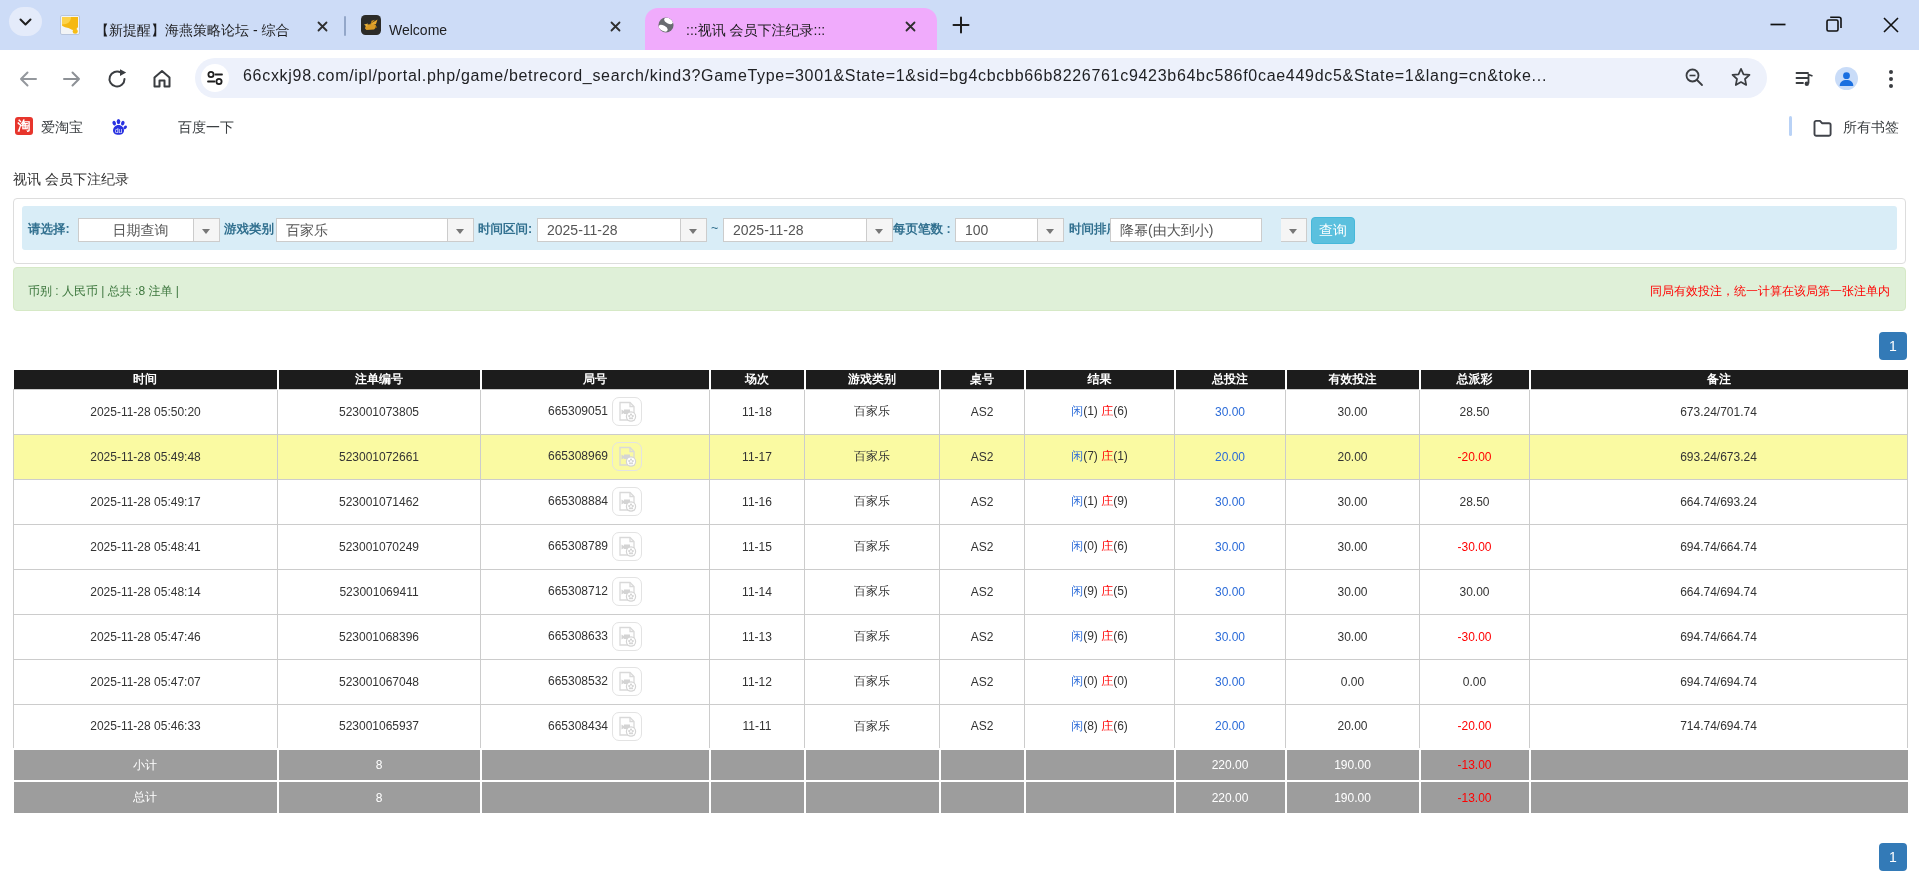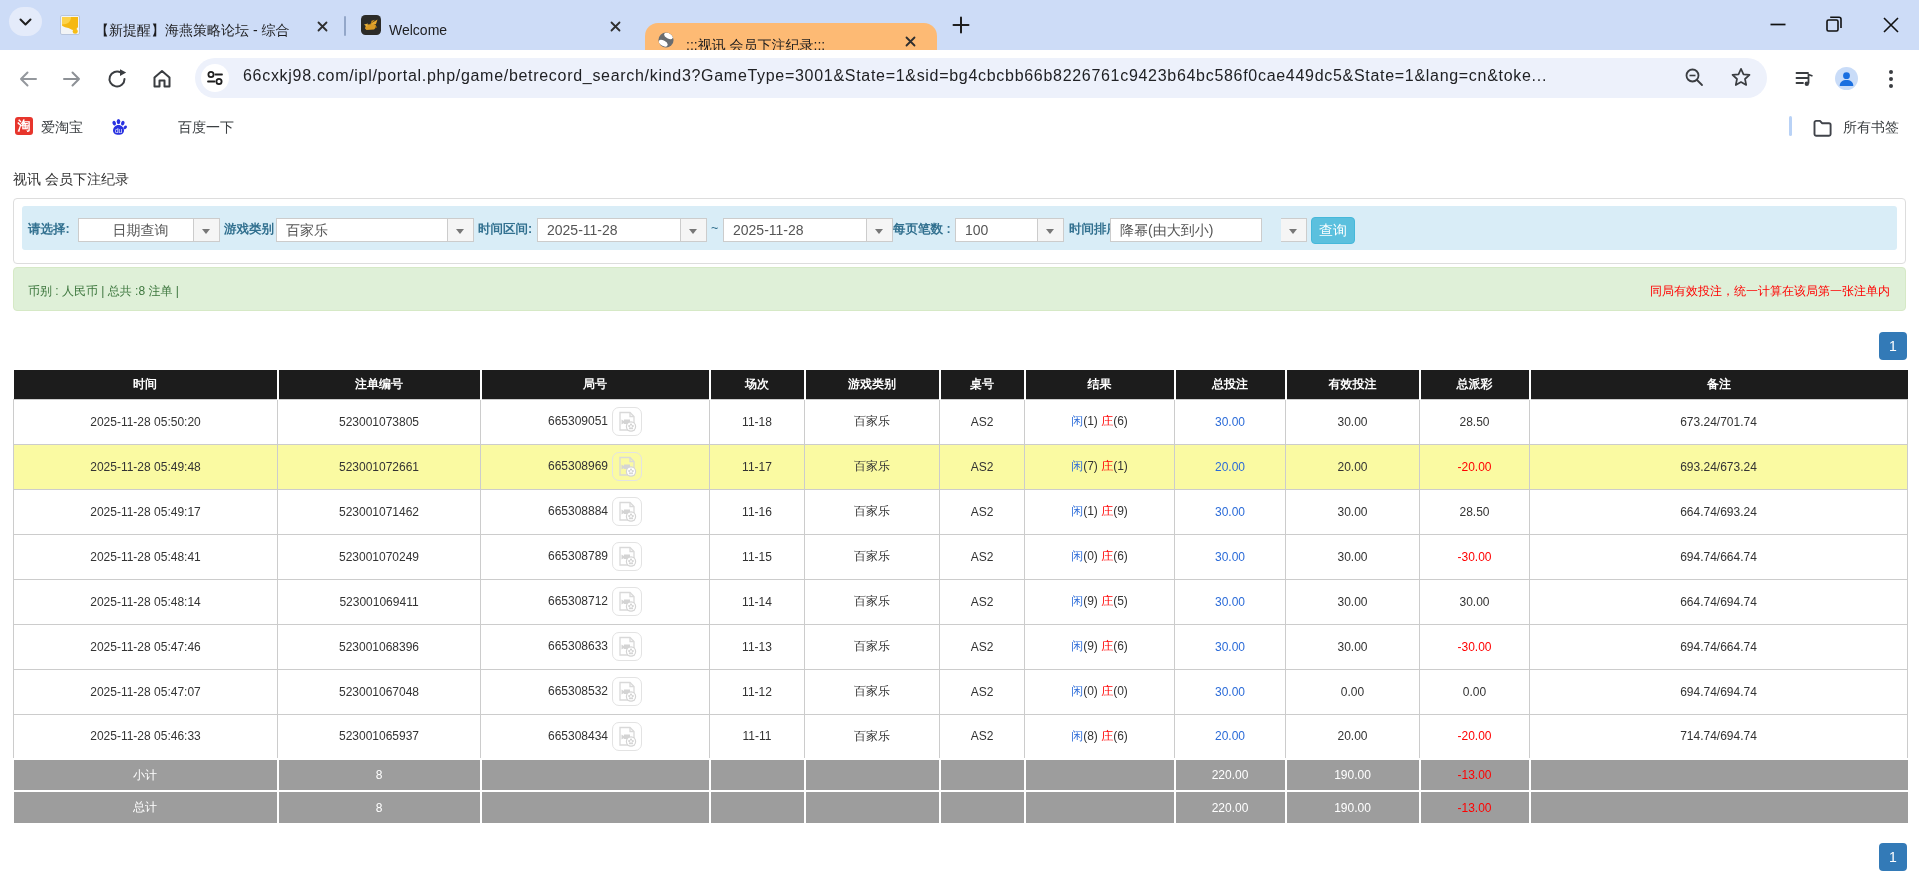--- a/index.html
+++ b/index.html
@@ -6,21 +6,21 @@
 html,body { width:1919px; height:894px; overflow:hidden; }
 body { font-family:"Liberation Sans",sans-serif; background:#fff; position:relative; }
 
 
 .tabstrip { position:absolute; left:0; top:0; width:1919px; height:50px; background:#cddcf7; }
 .chevbtn { position:absolute; left:9px; top:7px; width:33px; height:29px; border-radius:15px; background:#e4ebfa; }
 .tab { position:absolute; top:8px; height:42px; }
 .tabtitle { position:absolute; top:14px; font-size:14px; color:#1d1d1f; white-space:nowrap; overflow:hidden; }
 .tabx { position:absolute; }
 .tabsep { position:absolute; left:344px; top:16px; width:2px; height:20px; background:#93a7c9; border-radius:1px; }
-.activetab { position:absolute; left:645px; top:8px; width:292px; height:42px; background:#fdba74; border-radius:13px 13px 0 0;margin-top:15px; }
+.activetab { position:absolute; left:645px; top:8px; width:292px; height:42px; background:#f0abfc; border-radius:13px 13px 0 0; }
 .newtab { position:absolute; left:950px; top:14px; width:22px; height:22px; }
 
 
 .toolbar { position:absolute; left:0; top:50px; width:1919px; height:55px; background:#fff; border-radius:13px 13px 0 0; }
 .urlpill { position:absolute; left:195px; top:8px; width:1572px; height:40px; border-radius:20px; background:#edf1fb; }
 .tunecircle { position:absolute; left:6px; top:6px; width:28px; height:28px; border-radius:50%; background:#fff; }
 .urltext { position:absolute; left:48px; top:9px; font-size:16px; color:#202124; white-space:nowrap; letter-spacing:0.7px; }
 
 
 .bookmarks { position:absolute; left:0; top:105px; width:1919px; height:42px; background:#fff; }
@@ -36,21 +36,21 @@
 .fdd { position:absolute; top:19px; height:24px; width:26px; background:#f5f5f5; border:1px solid #ccc; border-left:none; }
 .fdd:after { content:""; position:absolute; left:8px; top:10px; border:4px solid transparent; border-top:5px solid #777; }
 .qbtn { position:absolute; left:1297px; top:18px; width:44px; height:27px; background:#5bc0de; border:1px solid #46b8da; border-radius:4px; color:#fff; font-size:14px; text-align:center; line-height:25px; }
 .greenbar { position:absolute; left:13px; top:120px; width:1893px; height:44px; background:#dff0d8; border:1px solid #d6e9c6; border-radius:4px; }
 .greenbar .gl { position:absolute; left:14px; top:15px; font-size:12px; color:#3c763d; }
 .greenbar .gr { position:absolute; right:15px; top:15px; font-size:12px; color:#f00; }
 .pag { position:absolute; width:28px; height:28px; background:#337ab7; border-radius:4px; color:#fff; font-size:14px; text-align:center; line-height:28px; }
 
 
 table.rec { position:absolute; left:13px; top:223px; width:1894px; border-collapse:collapse; table-layout:fixed; font-size:12px; color:#333; }
-table.rec th { background:#1c1c1c; color:#fff; font-weight:bold; font-size:12px; height:29px; border-left:2px solid #fff; text-align:center; }
+table.rec th { background:#1c1c1c; color:#fff; font-weight:bold; font-size:12px; height:19px; border-left:2px solid #fff; text-align:center; }
 table.rec th:first-child { border-left:none; }
 table.rec td { height:45px; border:1px solid #ccc; text-align:center; background:#fff; }
 table.rec tr.yel td { background:#fafaa2; }
 table.rec tr.sum td { background:#9d9d9d; color:#fff; height:32px; border:none; border-left:2px solid #fff; border-top:2px solid #fff; }
 table.rec tr.sum td:first-child { border-left:none; }
 table.rec tr.sum td.rR { color:#f00; }
 .bL { color:#2b6bd8; }
 .rR { color:#f00; }
 .vicon { display:inline-block; vertical-align:middle; width:30px; height:29px; border:1px solid #e3e3e3; border-radius:7px; margin-left:4px; position:relative; top:0; }
 svg { display:block; }

